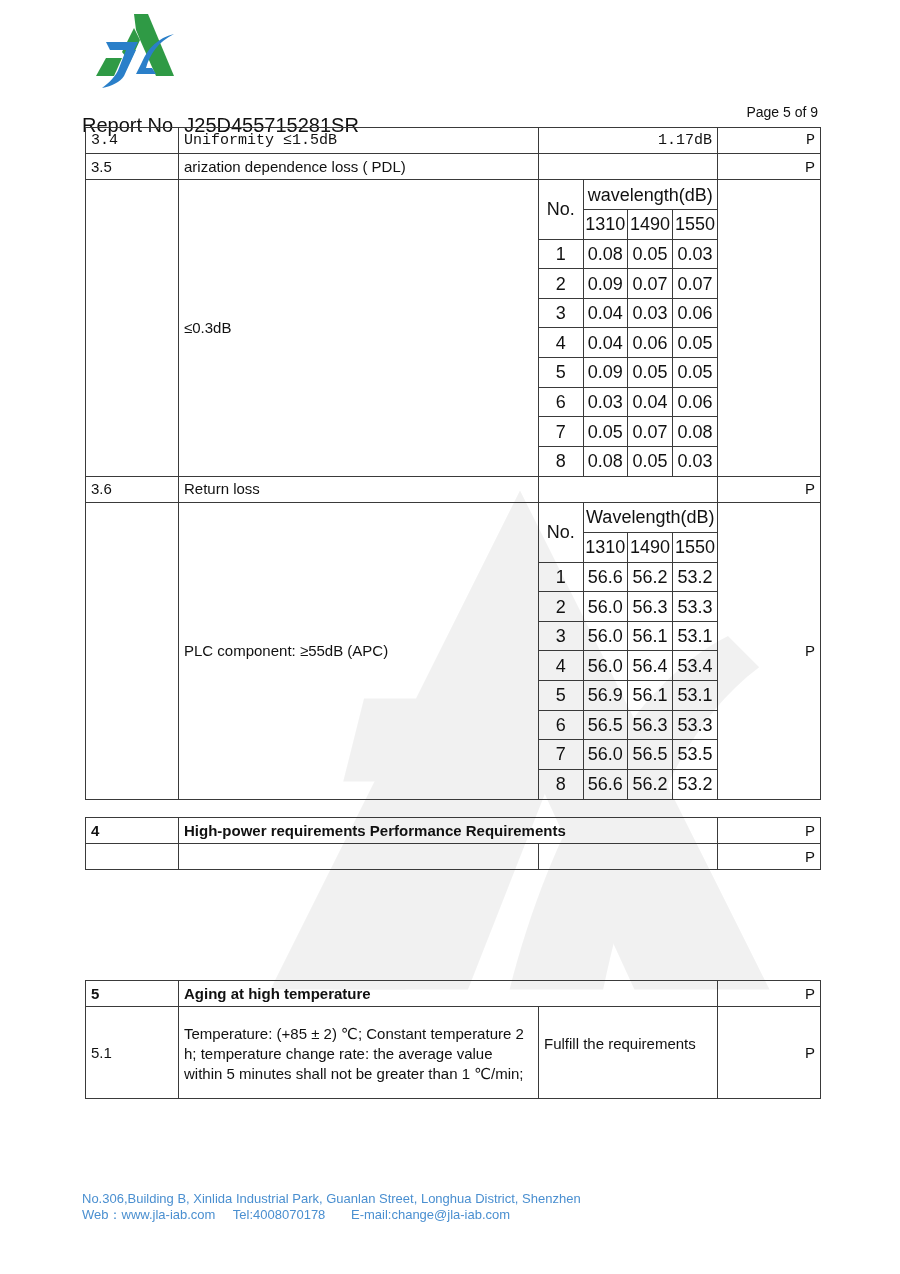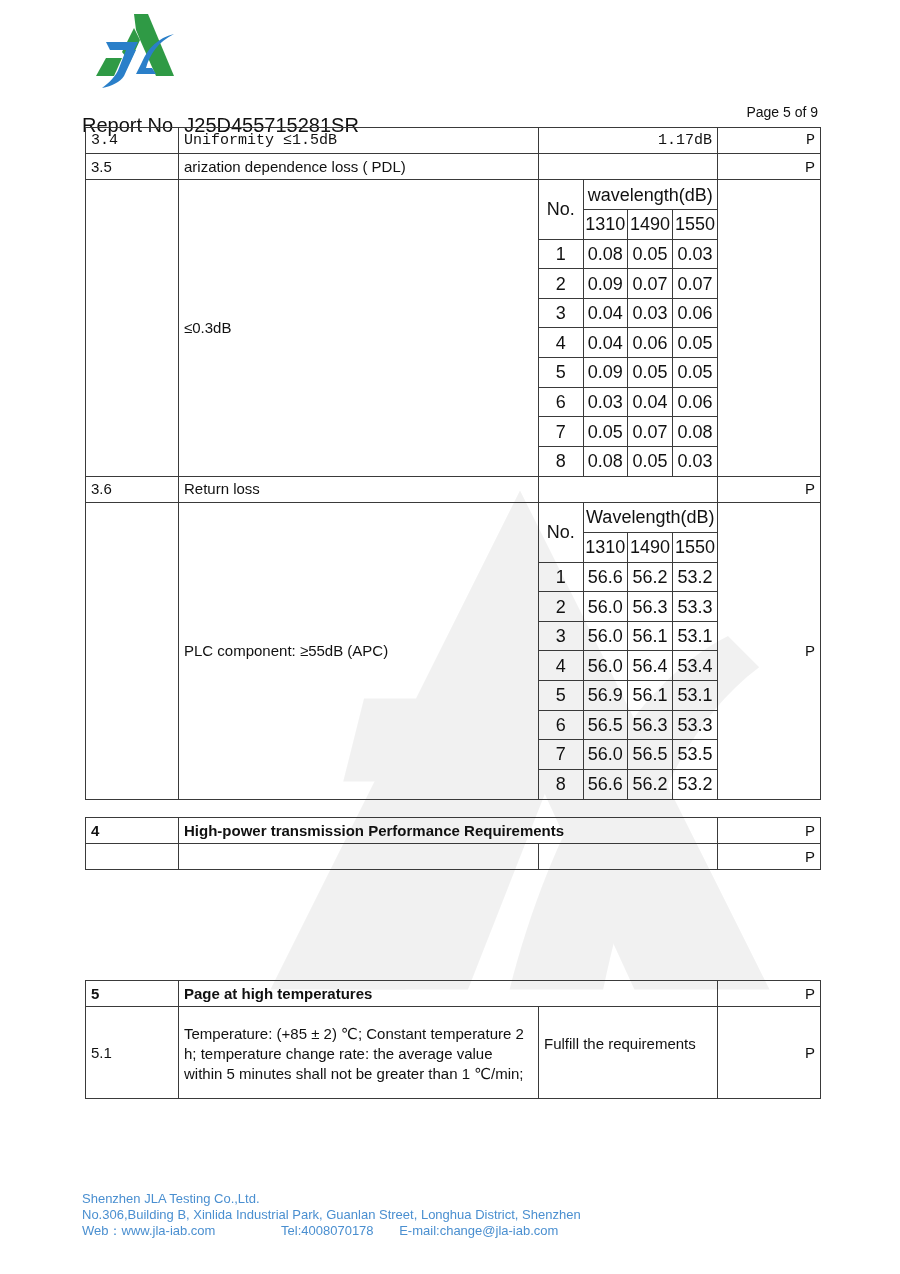--- a/index.html
+++ b/index.html
@@ -49,21 +49,21 @@
   table.inner tr:last-child td { border-bottom: none; }
   table.inner td:first-child { border-left: none; }
   table.inner td.last-col { border-right: none; }
   table.inner .i-no { width: 44px; }
 
   .footer {
     position: absolute; left: 82px; top: 1191px;
     color: #4a8fd0; font-size: 13px; line-height: 16px;
   }
   .footer .contact span { margin-right: 14px; }
-  .footer .contact span.gap { margin-right: 22px; margin-left: 48px; }
+  .footer .contact span.gap { margin-right: 22px; }
 </style>
 </head>
 <body>
 
 <svg class="watermark" viewBox="0 0 100 100">
   <polygon points="50,2 98,98 72,98 50,50 28,98 2,98" fill="#000"></polygon>
   <polygon points="20,42 62,42 40,98 14,98 32,58 16,58" fill="#000"></polygon>
   <path d="M90,30 C70,40 55,70 48,98 L66,98 C72,70 80,48 96,36 Z" fill="#000"></path>
 </svg>
 
@@ -250,21 +250,21 @@
 <table class="rpt" style="top:817px;">
   <colgroup>
       <col class="c-no">
       <col class="c-req">
       <col class="c-res">
       <col class="c-con">
     </colgroup>
   <tbody>
       <tr style="height:26px;">
     <td class="bold">4</td>
-    <td class="bold" colspan="2">High-power transmission Performance Requirements</td>
+    <td class="bold" colspan="2">High-power requirements Performance Requirements</td>
     <td class="center">P</td>
   </tr>
   <tr style="height:26px;">
     <td></td>
     <td></td>
     <td></td>
     <td class="center">P</td>
   </tr>
 </tbody>
   </table>
@@ -272,33 +272,32 @@
 <table class="rpt" style="top:980px;">
   <colgroup>
       <col class="c-no">
       <col class="c-req">
       <col class="c-res">
       <col class="c-con">
     </colgroup>
   <tbody>
       <tr style="height:26px;">
     <td class="bold">5</td>
-    <td class="bold" colspan="2">Page at high temperatures</td>
+    <td class="bold" colspan="2">Aging at high temperature</td>
     <td class="center">P</td>
   </tr>
   <tr style="height:92px;">
     <td>5.1</td>
     <td style="padding-top:6px;padding-bottom:4px;line-height:20px;">Temperature: (+85 ± 2) ℃; Constant temperature 2 h; temperature change rate: the average value within 5 minutes shall not be greater than 1 ℃/min;</td>
     <td style="vertical-align:top;padding-top:28px;">Fulfill the requirements</td>
     <td class="center">P</td>
   </tr>
 </tbody>
   </table>
 
 <div class="footer">
-  <div>Shenzhen JLA Testing Co.,Ltd.</div>
   <div>No.306,Building B, Xinlida Industrial Park, Guanlan Street, Longhua District, Shenzhen</div>
   <div class="contact">
     <span>Web：www.jla-iab.com</span>
     <span class="gap">Tel:4008070178</span>
     <span>E-mail:change@jla-iab.com</span>
   </div>
 </div>
 
 </body></html>

